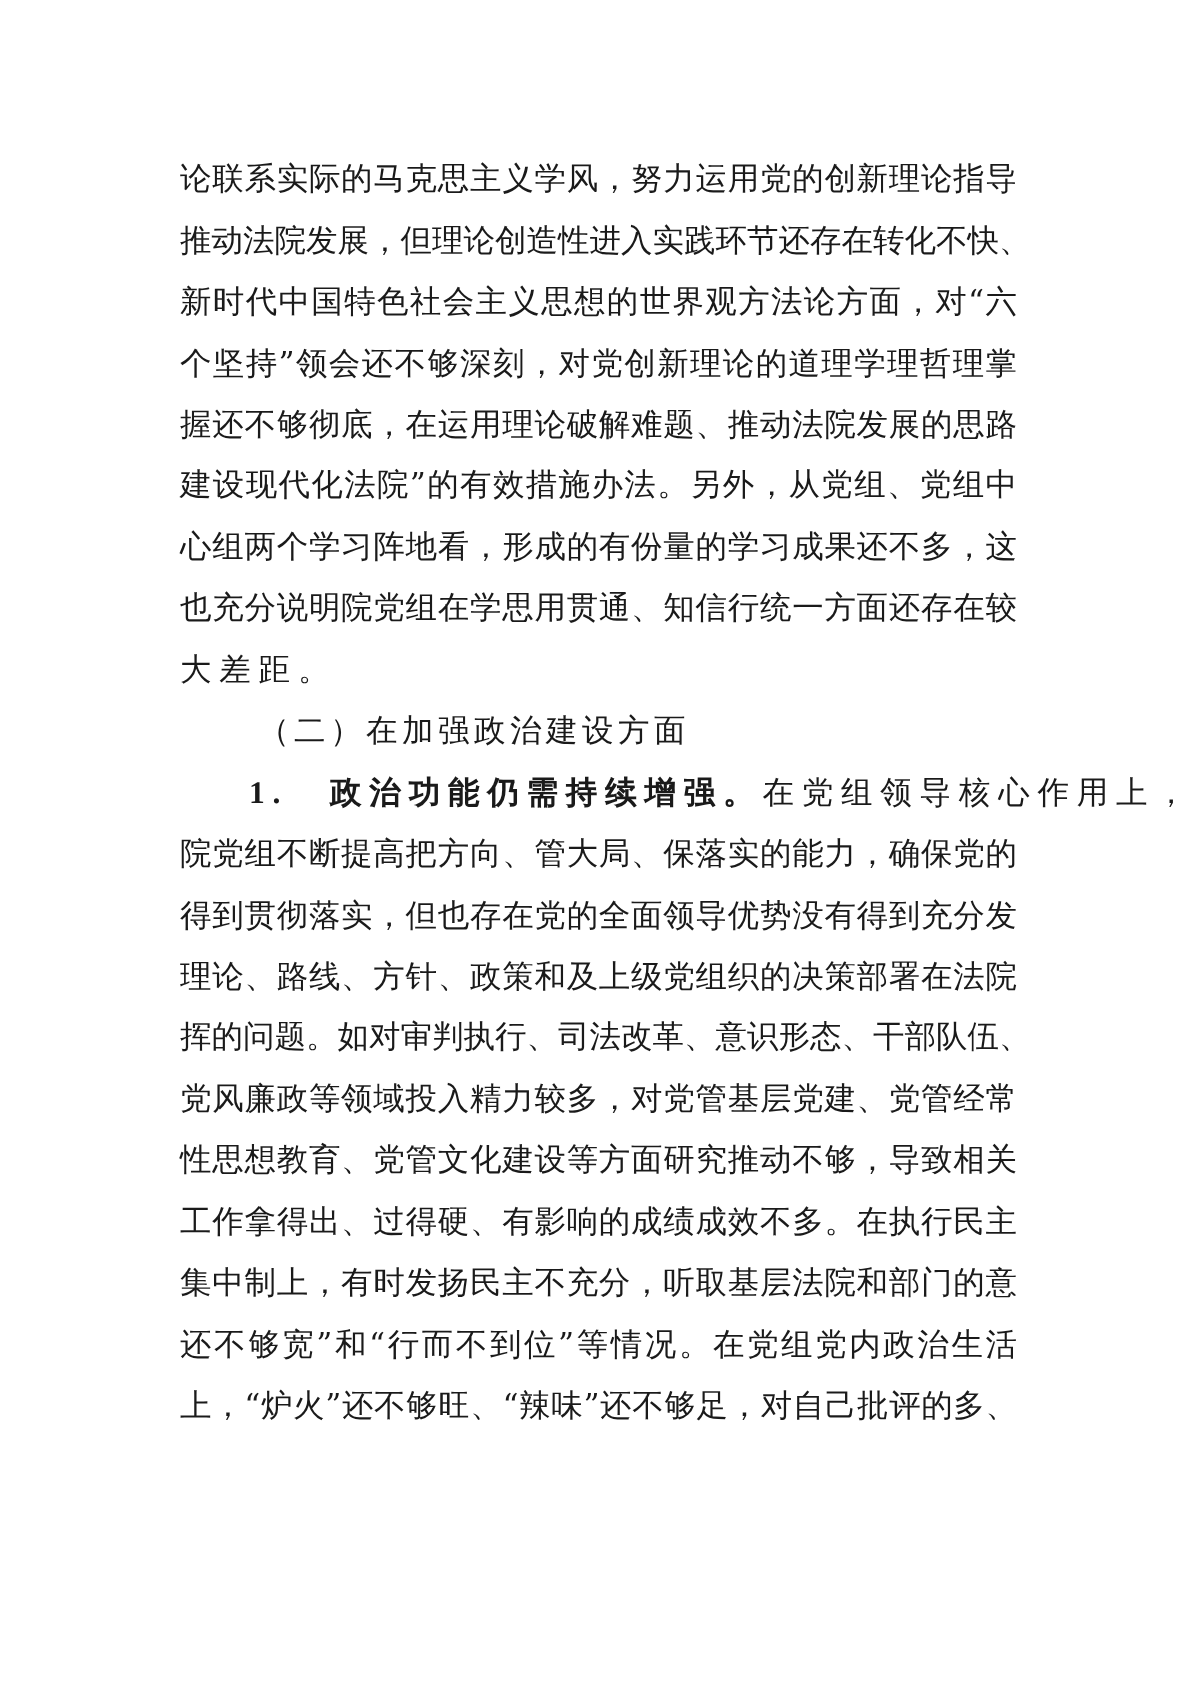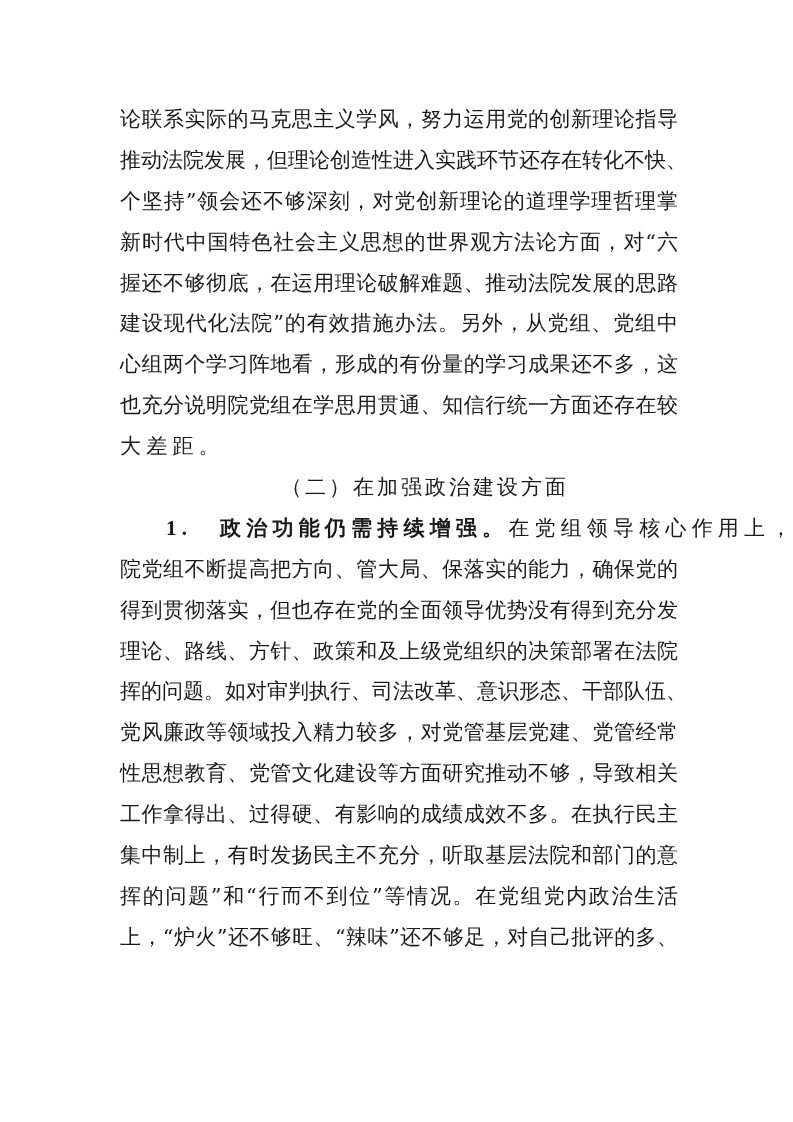--- a/index.html
+++ b/index.html
@@ -32,41 +32,40 @@
   .line.justify {
     text-align: justify;
     text-align-last: justify;
     letter-spacing: 0;
   }
   .indent2 { padding-left: 52px; }
   .indent2b { padding-left: 46px; }
   .heading {
     font-family: "DejaVu Serif", "Liberation Serif", serif;
     letter-spacing: 3px;
-    text-align: center;
   }
   .bold-title {
     font-weight: bold;
     margin-left: 16px;
   }
   .num {
     font-weight: bold;
     font-family: "Liberation Serif", serif;
   }
 </style>
 </head>
 <body>
 
 <div class="page">
 
   <div>
     <div class="line justify">论联系实际的马克思主义学风，努力运用党的创新理论指导</div>
     <div class="line justify">推动法院发展，但理论创造性进入实践环节还存在转化不快、</div>
+    <div class="line justify">新时代中国特色社会主义思想的世界观方法论方面，对“六</div>
     <div class="line justify">个坚持”领会还不够深刻，对党创新理论的道理学理哲理掌</div>
-    <div class="line justify">新时代中国特色社会主义思想的世界观方法论方面，对“六</div>
     <div class="line justify">握还不够彻底，在运用理论破解难题、推动法院发展的思路</div>
     <div class="line justify">建设现代化法院”的有效措施办法。另外，从党组、党组中</div>
     <div class="line justify">心组两个学习阵地看，形成的有份量的学习成果还不多，这</div>
     <div class="line justify">也充分说明院党组在学思用贯通、知信行统一方面还存在较</div>
     <div class="line">大差距。</div>
   </div>
 
   <div class="line heading indent2">（二）在加强政治建设方面</div>
 
   <div>
@@ -75,17 +74,17 @@
       <span class="bold-title">政治功能仍需持续增强。</span><span>在党组领导核心作用上，</span>
     </div>
     <div class="line justify">院党组不断提高把方向、管大局、保落实的能力，确保党的</div>
     <div class="line justify">得到贯彻落实，但也存在党的全面领导优势没有得到充分发</div>
     <div class="line justify">理论、路线、方针、政策和及上级党组织的决策部署在法院</div>
     <div class="line justify">挥的问题。如对审判执行、司法改革、意识形态、干部队伍、</div>
     <div class="line justify">党风廉政等领域投入精力较多，对党管基层党建、党管经常</div>
     <div class="line justify">性思想教育、党管文化建设等方面研究推动不够，导致相关</div>
     <div class="line justify">工作拿得出、过得硬、有影响的成绩成效不多。在执行民主</div>
     <div class="line justify">集中制上，有时发扬民主不充分，听取基层法院和部门的意</div>
-    <div class="line justify">挥的问题”和“行而不到位”等情况。在党组党内政治生活</div>
+    <div class="line justify">还不够宽”和“行而不到位”等情况。在党组党内政治生活</div>
     <div class="line justify">上，“炉火”还不够旺、“辣味”还不够足，对自己批评的多、</div>
   </div>
 
 </div>
 
 </body></html>

